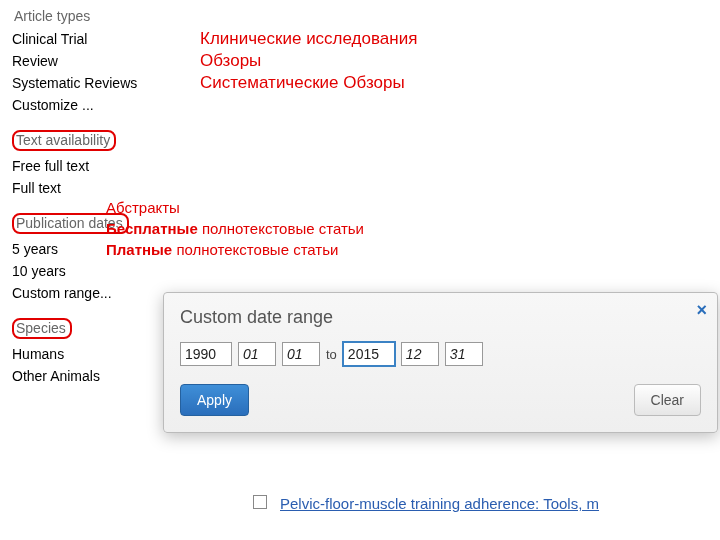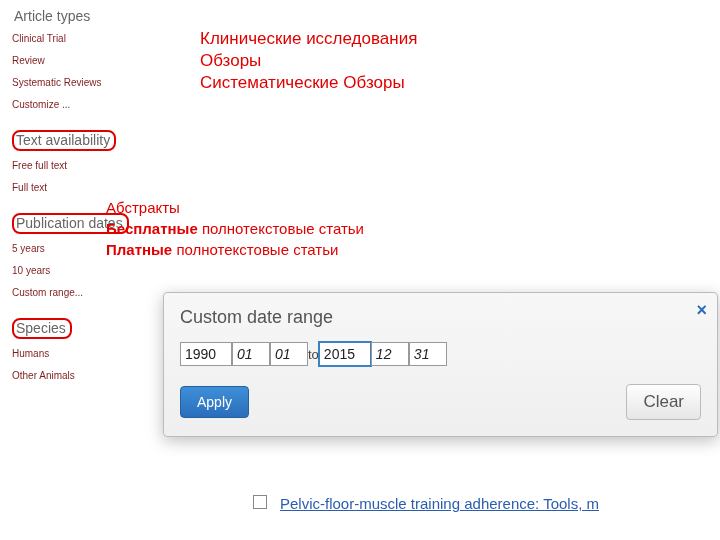--- a/index.html
+++ b/index.html
@@ -27,22 +27,22 @@
     display: inline-block;
     padding: 0 2px;
   }
   .section-header.highlighted {
     border: 2.5px solid #e10000;
     border-radius: 8px;
     padding: 0 4px 1px 2px;
   }
   .section-header.first { margin-top: 0; }
   .filter-item {
-    color: #7f1d1d;
-    font-size: 10px;
+    color: #000000;
+    font-size: 14px;
     line-height: 22px;
     cursor: pointer;
   }
   .annotation-block {
     position: absolute;
     color: #e10000;
     font-size: 17px;
     line-height: 22px;
   }
   .anno1 { left: 200px; top: 28px; }
@@ -70,21 +70,21 @@
     top: 8px;
     color: #2a6ebb;
     font-size: 18px;
     font-weight: bold;
     cursor: pointer;
     line-height: 1;
   }
   .date-row {
     display: flex;
     align-items: center;
-    gap: 0;
+    gap: 6px;
     margin-bottom: 18px;
   }
   .date-row input {
     border: 1px solid #999;
     font-size: 14px;
     padding: 3px 4px;
     background: #fff;
     color: #222;
     font-family: inherit;
   }
@@ -105,21 +105,21 @@
     padding: 7px 16px;
     font-size: 14px;
     cursor: pointer;
   }
   .clear-btn {
     background: linear-gradient(#fefefe, #e6e6e6);
     color: #555;
     border: 1px solid #bbb;
     border-radius: 4px;
     padding: 7px 16px;
-    font-size: 17px;
+    font-size: 14px;
     cursor: pointer;
   }
   .bg-link {
     position: absolute;
     color: #2a5db0;
     text-decoration: underline;
     font-size: 15px;
     white-space: nowrap;
   }
   .bg-link1 { left: 690px; top: 388px; }

